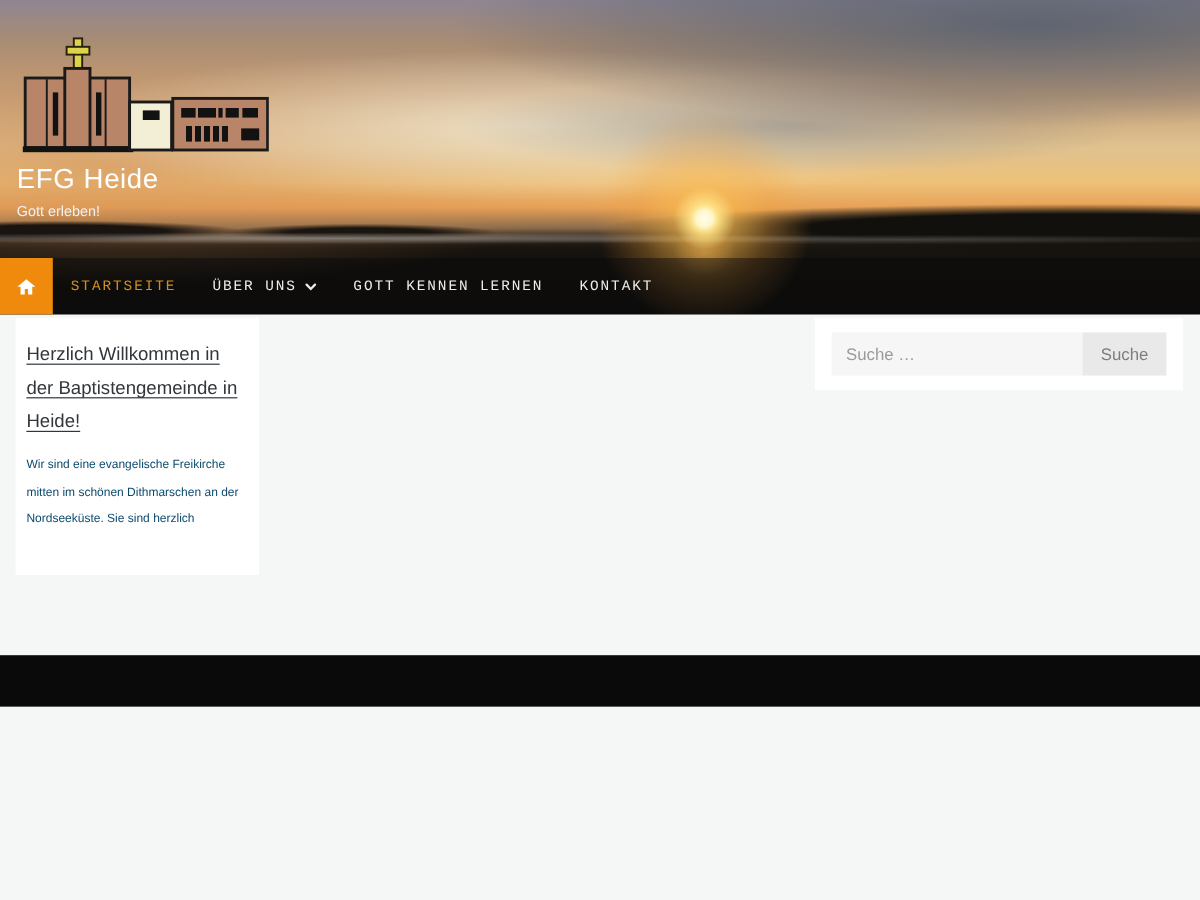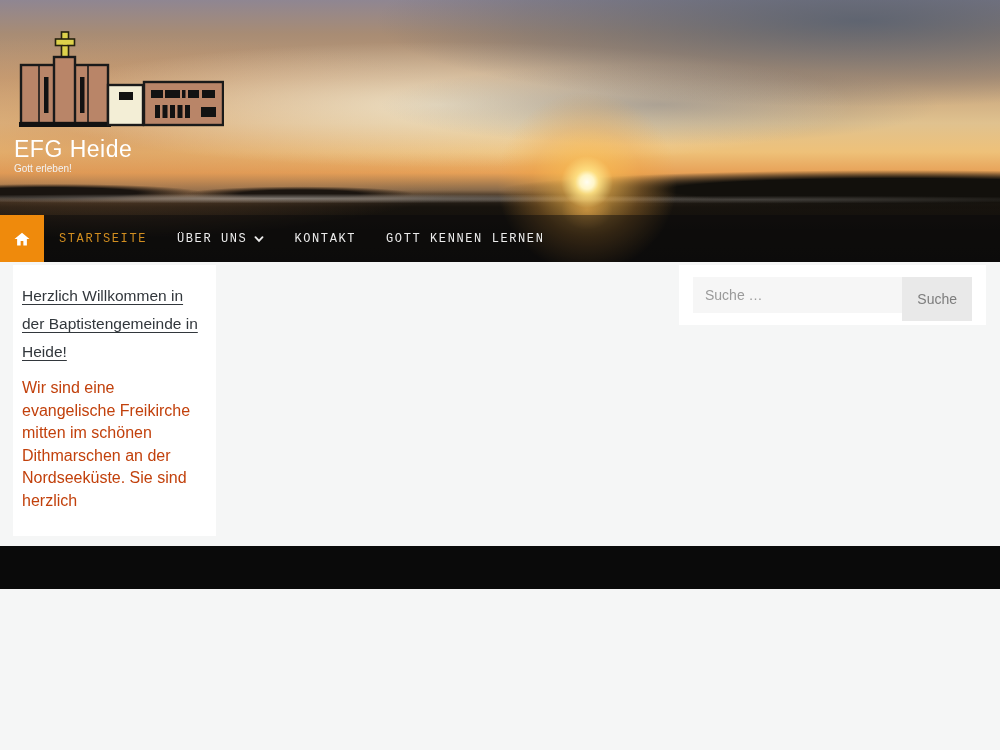--- a/index.html
+++ b/index.html
@@ -40,21 +40,21 @@
         #eec179 58%, #e7a157 66%, #8a6b4b 72.5%, #2e251c 75.5%,
         #17130e 79%, #12100c 88%, #100e0b 100%);
   }
 
   .branding { position: absolute; left: 14px; top: 30px; }
   .logo-svg { display: block; }
   .site-title {
     color: #ffffff; font-size: 23px; font-weight: 400;
     margin-top: 9px; letter-spacing: 0.5px;
   }
-  .site-tagline { color: #f2f2f2; font-size: 10px; }
+  .site-tagline { color: #f2f2f2; font-size: 12px; margin-top: 6px; }
 
   
   .main-nav {
     position: absolute; left: 0; bottom: 0;
     width: 1000px; height: 47px;
     background: rgba(8,8,10,0.45);
     display: flex; align-items: stretch;
   }
   .home-button {
     width: 44px; height: 47px; background: #ef8a0c;
@@ -79,39 +79,39 @@
     width: 203px; min-height: 214px;
     background: #ffffff;
     padding: 14px 10px 24px 9px;
   }
   .post-title {
     display: inline; color: #32373c; font-size: 15.5px; font-weight: 400;
     line-height: 21px; text-decoration: underline; text-underline-offset: 3px;
     cursor: pointer;
   }
   .post-excerpt {
-    margin-top: 14px; color: #c2410c; font-size: 16px; line-height: 22.5px;
+    margin-top: 14px; color: #0c4a6e; font-size: 10px; line-height: 22.5px;
   }
 
   .search-card {
     position: absolute; left: 679px; top: 3px;
     width: 307px; height: 60px;
     background: #ffffff; padding: 12px 14px;
   }
   .search-form { display: flex; height: 36px; }
   .search-input {
     flex: 1 1 auto; min-width: 0; height: 36px;
     border: none; outline: none;
     background: #f6f6f6; padding: 0 12px;
     font-family: "Liberation Sans", sans-serif;
     font-size: 14px; color: #555;
   }
   .search-input::placeholder { color: #9a9a9a; opacity: 1; }
   .search-button {
-    flex: 0 0 auto; height: 44px; padding: 0 15px;
+    flex: 0 0 auto; height: 36px; padding: 0 15px;
     border: none; background: #e9e9e9; color: #7d7d7d;
     font-family: "Liberation Sans", sans-serif;
     font-size: 14px; cursor: pointer;
   }
 
   
   .site-footer { width: 1000px; height: 43px; background: #0a0a0a; }
   .below-footer { width: 1000px; height: 161px; background: #f5f6f6; }
 </style>
 </head>
@@ -170,24 +170,24 @@
       </li>
       <li class="nav-item">
         <span>ÜBER UNS</span>
         <span class="chev">
           <svg width="10" height="10" viewBox="0 0 10 10">
               <path d="M1.5 3.2 L5 6.8 L8.5 3.2" stroke="#ececec" stroke-width="1.9" fill="none" stroke-linecap="round"></path>
             </svg>
         </span>
       </li>
       <li class="nav-item">
+        <span>GOTT KENNEN LERNEN</span>
+      </li>
+      <li class="nav-item">
         <span>KONTAKT</span>
-      </li>
-      <li class="nav-item">
-        <span>GOTT KENNEN LERNEN</span>
       </li>
     </ul>
   </nav>
 </header>
 
 <main class="main-area">
   <article class="post-card">
     <h2 style="display:inline;">
       <a class="post-title">Herzlich Willkommen in der Baptistengemeinde in Heide!</a>
     </h2>

